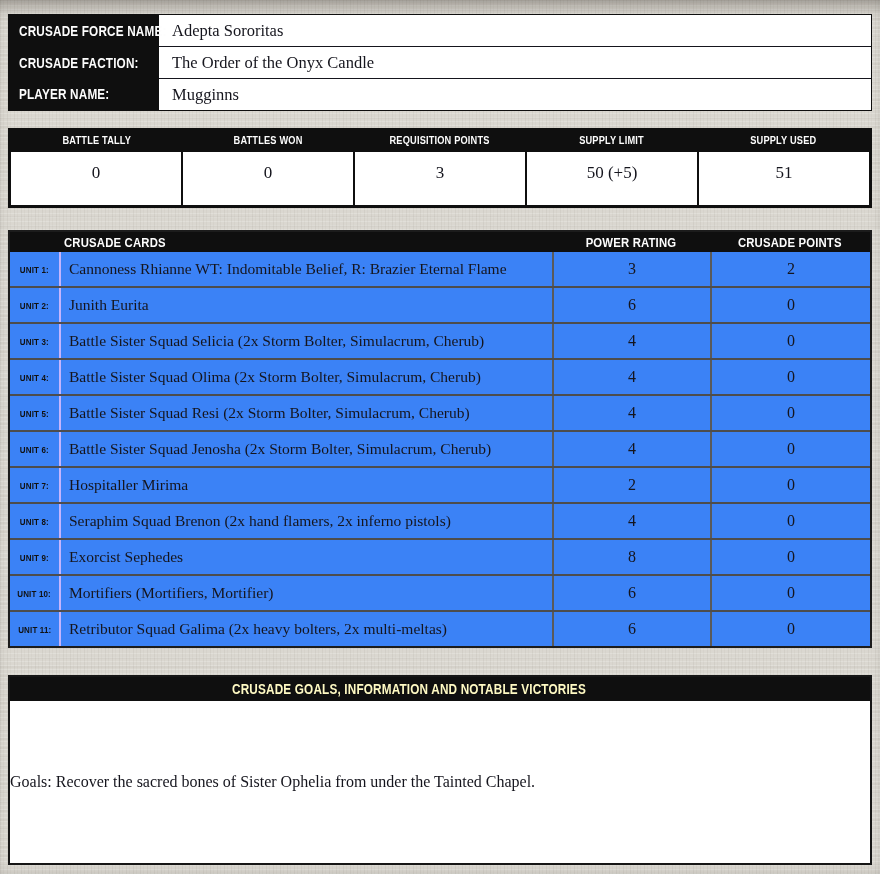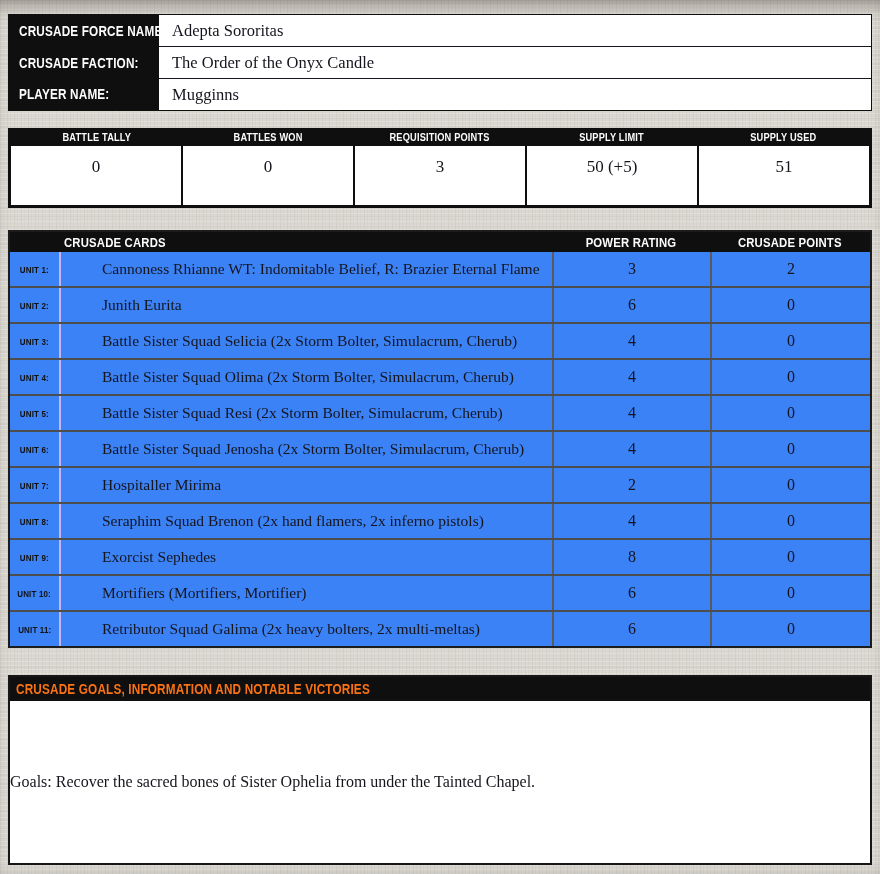--- a/index.html
+++ b/index.html
@@ -23,41 +23,41 @@
   
   .id-box{position:absolute;left:8px;top:14px;width:864px;height:97px;background:#0f0f0f;display:flex;padding:1px;box-sizing:border-box;}
   .id-left{width:150px;background:#0f0f0f;display:flex;flex-direction:column;}
   .id-label{flex:1;display:flex;align-items:center;padding-left:10px;color:#fdfdfd;font-size:14px;}
   .id-right{flex:1;display:flex;flex-direction:column;}
   .id-value{flex:1;background:#ffffff;border-bottom:1px solid #15151d;display:flex;align-items:center;padding-left:13px;font-size:16.5px;}
   .id-value:last-child{border-bottom:none;}
 
   
   .stats-box{position:absolute;left:8px;top:128px;width:864px;height:80px;background:#0f0f0f;box-sizing:border-box;padding:0 3px 3px 3px;display:flex;flex-direction:column;}
-  .stats-header{height:18px;display:flex;align-items:center;}
+  .stats-header{height:24px;display:flex;align-items:center;}
   .stats-header .hcell{flex:1;text-align:center;color:#fdfdfd;font-size:11px;}
   .stats-cells{flex:1;display:flex;gap:2px;}
   .stats-cells .vcell{flex:1;background:#ffffff;display:flex;justify-content:center;align-items:flex-start;padding-top:11px;font-size:17px;}
 
   
   .cards-box{position:absolute;left:8px;top:230px;width:864px;background:#3b82f6;border:2px solid #1c1c1c;box-sizing:border-box;}
   .cards-grid{display:grid;grid-template-columns:51px 491px 158px 1fr;}
   .cards-header{background:#0f0f0f;height:20px;align-items:center;color:#fdfdfd;}
   .cards-header .h-title{grid-column:2;font-size:13.5px;padding-left:3px;}
   .cards-header .h-power{grid-column:3;font-size:13.5px;text-align:center;}
   .cards-header .h-points{grid-column:4;font-size:13.5px;text-align:center;}
   .c-row{height:34px;}
   .c-row + .c-row{border-top:2px solid #4d4d4d;}
   .c-unit{border-right:2px solid #c4b5fd;display:flex;align-items:center;justify-content:center;font-size:9.5px;color:#111;}
-  .c-name{display:flex;align-items:center;padding-left:8px;font-size:15.5px;margin-left:33px;}
+  .c-name{display:flex;align-items:center;padding-left:8px;font-size:15.5px;}
   .c-power,.c-points{border-left:2px solid #5a5a5a;display:flex;align-items:center;justify-content:center;font-size:16px;}
 
   
   .goals-box{position:absolute;left:8px;top:675px;width:864px;height:190px;background:#ffffff;border:2px solid #161616;box-sizing:border-box;}
-  .goals-header{height:24px;background:#0f0f0f;color:#f97316;display:flex;align-items:center;padding-left:6px;font-size:14px;}
+  .goals-header{height:24px;background:#0f0f0f;color:#fef9c3;display:flex;align-items:center;padding-left:6px;font-size:14px;justify-content:center;}
   .goals-text{padding:72px 8px 0 0;font-size:16px;}
 </style>
 </head>
 <body>
 
 <div class="page">
 
   <section class="id-box">
     <div class="id-left">
       <div class="id-label">

